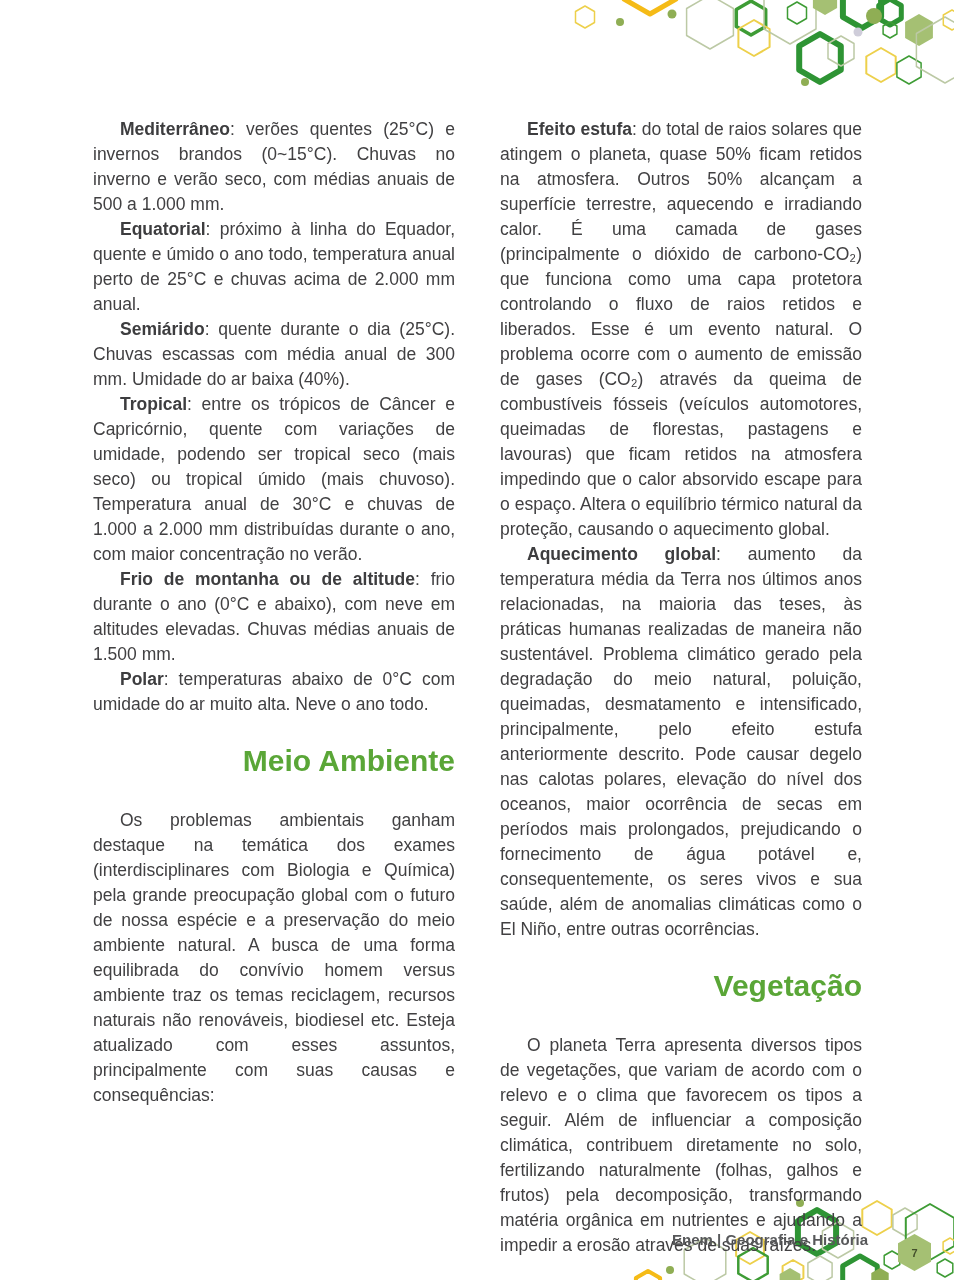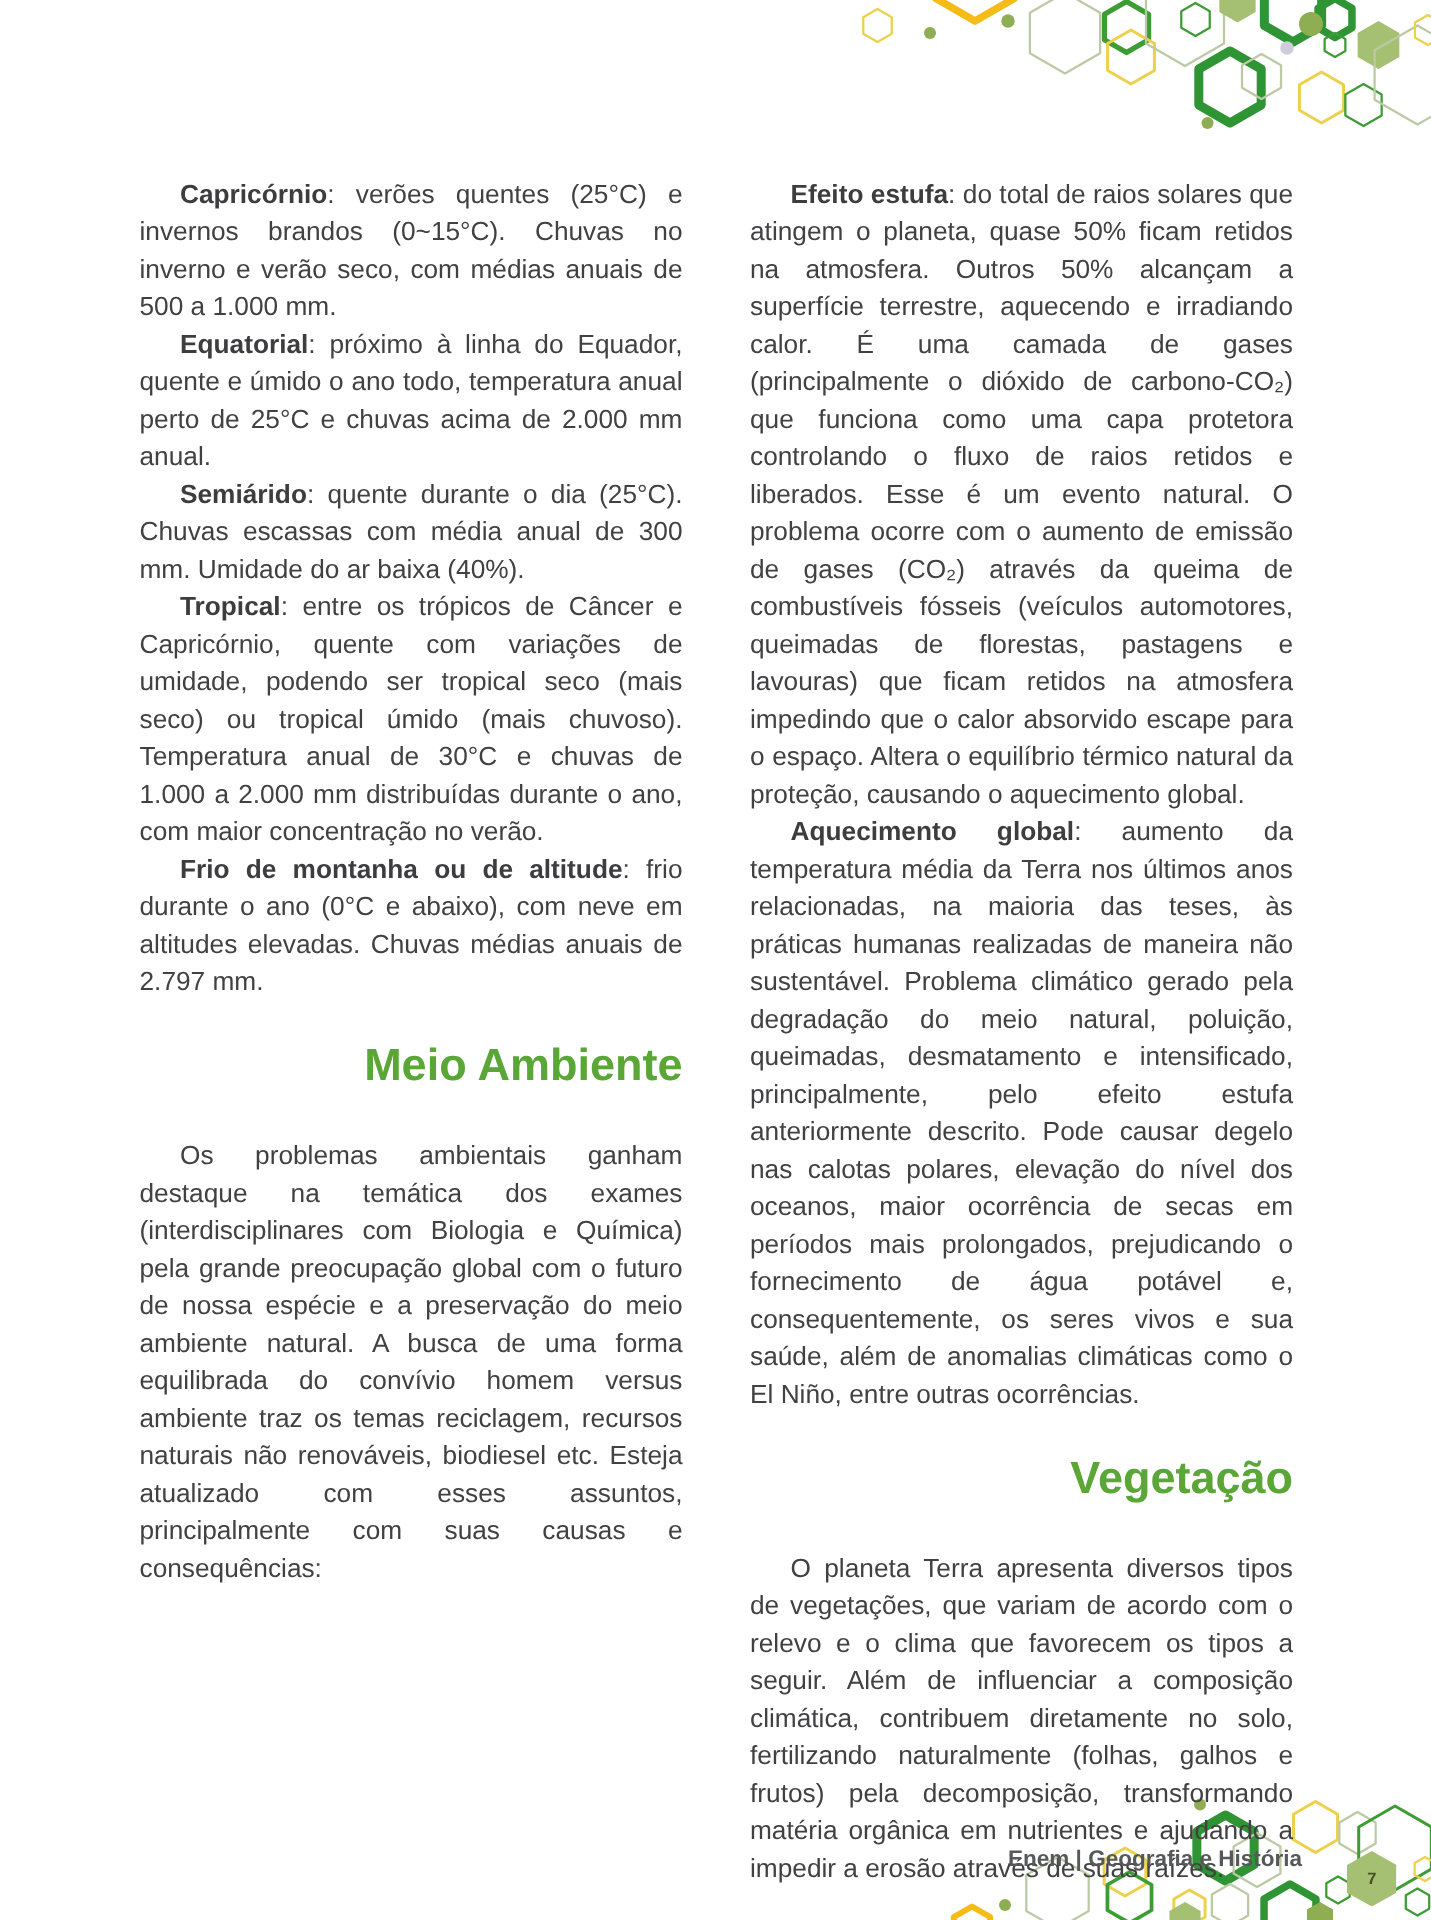--- a/index.html
+++ b/index.html
@@ -112,25 +112,26 @@
       <polygon points="230.0,71.0 247.3,81.0 247.3,101.0 230.0,111.0 212.7,101.0 212.7,81.0" fill="none" stroke="#2e9434" stroke-width="5" stroke-linejoin="round"></polygon>
       <polygon points="163.0,75.0 173.4,81.0 173.4,93.0 163.0,99.0 152.6,93.0 152.6,81.0" fill="none" stroke="#edd04b" stroke-width="2" stroke-linejoin="round"></polygon>
       <polygon points="190.0,71.0 202.1,78.0 202.1,92.0 190.0,99.0 177.9,92.0 177.9,78.0" fill="none" stroke="#bcc9a5" stroke-width="1.5" stroke-linejoin="round"></polygon>
       <polygon points="160.0,83.0 170.4,89.0 170.4,101.0 160.0,107.0 149.6,101.0 149.6,89.0" fill="#a5c073"></polygon>
       <polygon points="250.0,83.0 258.7,88.0 258.7,98.0 250.0,103.0 241.3,98.0 241.3,88.0" fill="#8fae54"></polygon>
       <polygon points="320.0,53.0 326.9,57.0 326.9,65.0 320.0,69.0 313.1,65.0 313.1,57.0" fill="none" stroke="#edd04b" stroke-width="1.5" stroke-linejoin="round"></polygon>
       <polygon points="262.0,66.0 269.8,70.5 269.8,79.5 262.0,84.0 254.2,79.5 254.2,70.5" fill="none" stroke="#3e9c35" stroke-width="1.5" stroke-linejoin="round"></polygon>
     </svg>
 
   <div class="col col-left">
-    <p class="para"><b>Capricórnio</b><span>: verões quentes (25°C) e invernos brandos (0~15°C). Chuvas no inverno e verão seco, com médias anuais de 500 a 1.000 mm.</span></p>
+    <p class="para"><b>Mediterrâneo</b><span>: verões quentes (25°C) e invernos brandos (0~15°C). Chuvas no inverno e verão seco, com médias anuais de 500 a 1.000 mm.</span></p>
     <p class="para"><b>Equatorial</b><span>: próximo à linha do Equador, quente e úmido o ano todo, temperatura anual perto de 25°C e chuvas acima de 2.000 mm anual.</span></p>
     <p class="para"><b>Semiárido</b><span>: quente durante o dia (25°C). Chuvas escassas com média anual de 300 mm. Umidade do ar baixa (40%).</span></p>
     <p class="para"><b>Tropical</b><span>: entre os trópicos de Câncer e Capricórnio, quente com variações de umidade, podendo ser tropical seco (mais seco) ou tropical úmido (mais chuvoso). Temperatura anual de 30°C e chuvas de 1.000 a 2.000 mm distribuídas durante o ano, com maior concentração no verão.</span></p>
-    <p class="para"><b>Frio de montanha ou de altitude</b><span>: frio durante o ano (0°C e abaixo), com neve em altitudes elevadas. Chuvas médias anuais de 2.797 mm.</span></p>
+    <p class="para"><b>Frio de montanha ou de altitude</b><span>: frio durante o ano (0°C e abaixo), com neve em altitudes elevadas. Chuvas médias anuais de 1.500 mm.</span></p>
+    <p class="para"><b>Polar</b><span>: temperaturas abaixo de 0°C com umidade do ar muito alta. Neve o ano todo.</span></p>
     <h2 class="section-heading">Meio Ambiente</h2>
     <p class="para">Os problemas ambientais ganham destaque na temática dos exames (interdisciplinares com Biologia e Química) pela grande preocupação global com o futuro de nossa espécie e a preservação do meio ambiente natural. A busca de uma forma equilibrada do convívio homem versus ambiente traz os temas reciclagem, recursos naturais não renováveis, biodiesel etc. Esteja atualizado com esses assuntos, principalmente com suas causas e consequências:</p>
   </div>
 
   <div class="col col-right">
     <p class="para"><b>Efeito estufa</b><span>: do total de raios solares que atingem o planeta, quase 50% ficam retidos na atmosfera. Outros 50% alcançam a superfície terrestre, aquecendo e irradiando calor. É uma camada de gases (principalmente o dióxido de carbono-CO₂) que funciona como uma capa protetora controlando o fluxo de raios retidos e liberados. Esse é um evento natural. O problema ocorre com o aumento de emissão de gases (CO₂) através da queima de combustíveis fósseis (veículos automotores, queimadas de florestas, pastagens e lavouras) que ficam retidos na atmosfera impedindo que o calor absorvido escape para o espaço. Altera o equilíbrio térmico natural da proteção, causando o aquecimento global.</span></p>
     <p class="para"><b>Aquecimento global</b><span>: aumento da temperatura média da Terra nos últimos anos relacionadas, na maioria das teses, às práticas humanas realizadas de maneira não sustentável. Problema climático gerado pela degradação do meio natural, poluição, queimadas, desmatamento e intensificado, principalmente, pelo efeito estufa anteriormente descrito. Pode causar degelo nas calotas polares, elevação do nível dos oceanos, maior ocorrência de secas em períodos mais prolongados, prejudicando o fornecimento de água potável e, consequentemente, os seres vivos e sua saúde, além de anomalias climáticas como o El Niño, entre outras ocorrências.</span></p>
     <h2 class="section-heading">Vegetação</h2>
     <p class="para">O planeta Terra apresenta diversos tipos de vegetações, que variam de acordo com o relevo e o clima que favorecem os tipos a seguir. Além de influenciar a composição climática, contribuem diretamente no solo, fertilizando naturalmente (folhas, galhos e frutos) pela decomposição, transformando matéria orgânica em nutrientes e ajudando a impedir a erosão através de suas raízes.</p>
   </div>

